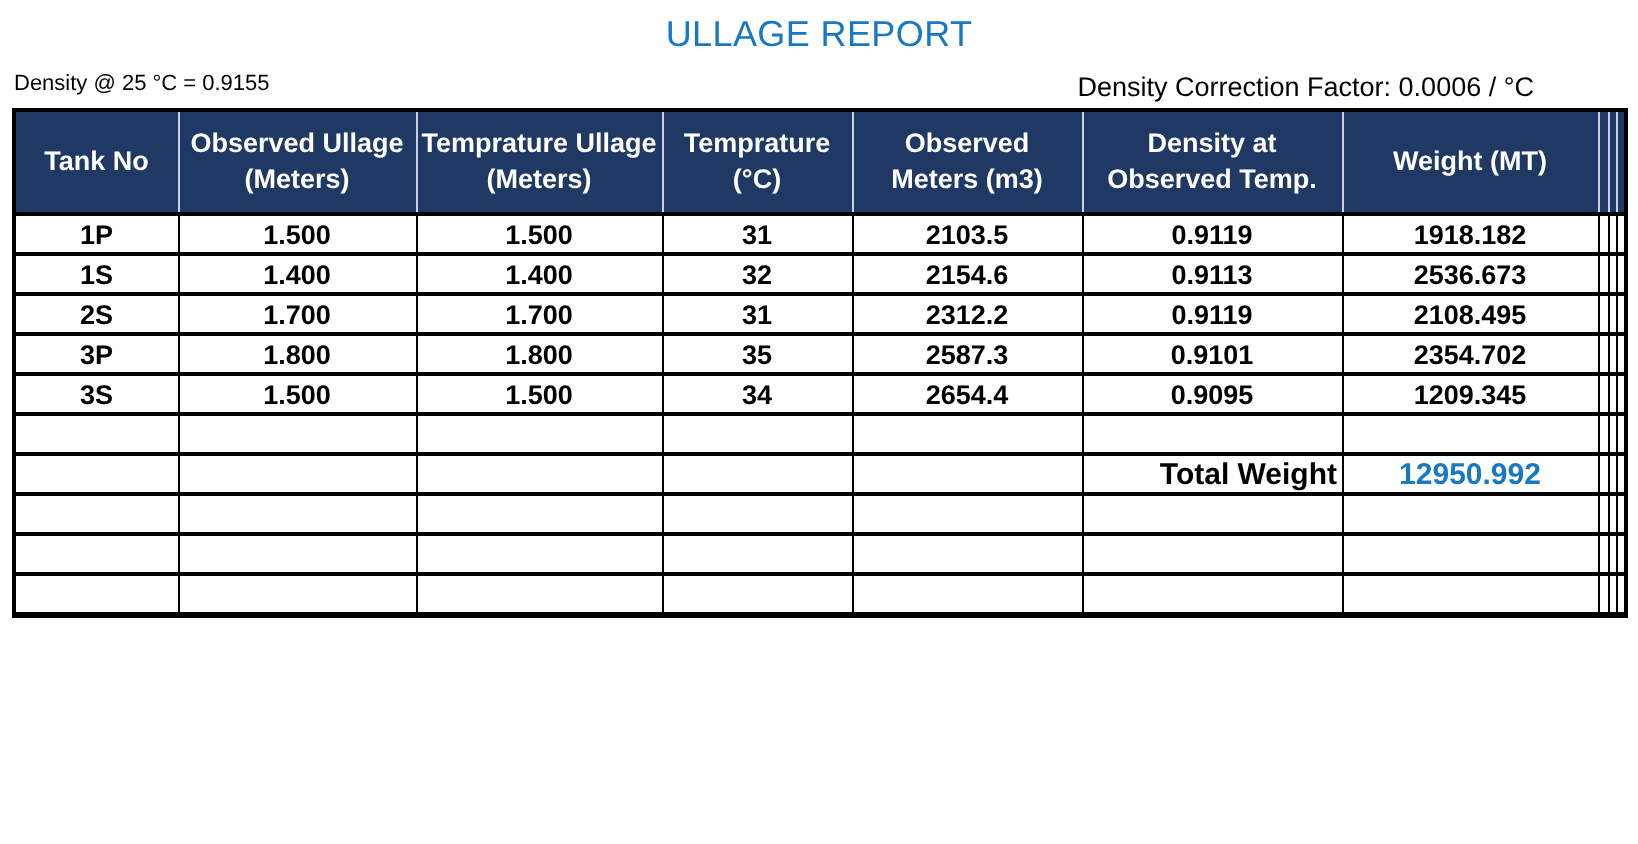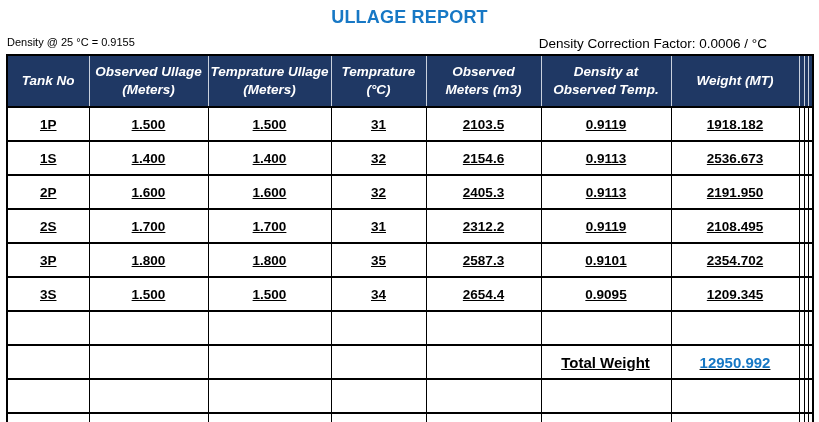--- a/index.html
+++ b/index.html
@@ -8,58 +8,58 @@
     --grid-black:#000000;
     --header-sep:#c9d1de;
   }
   *{box-sizing:border-box;margin:0;padding:0;}
   body{background:#ffffff;font-family:"Liberation Sans", sans-serif;}
   .page{
     position:relative;width:819px;height:422px;background:#ffffff;overflow:hidden;
   }
   .title{
     position:absolute;top:7px;left:0;width:100%;
-    text-align:center;font-size:18px;font-weight:bold;color:var(--accent-blue);
+    text-align:center;font-size:18px;font-weight:normal;color:var(--accent-blue);
     letter-spacing:0.2px;
   }
   .info-left{
     position:absolute;top:36px;left:7px;font-size:11px;color:#000;
   }
   .info-right{
     position:absolute;top:36px;right:52px;font-size:13.5px;color:#000;padding-left:28px;
   }
   table.report{
     position:absolute;left:6px;top:54px;
     border-collapse:collapse;table-layout:fixed;
     border:2px solid var(--grid-black);
     border-bottom:3px solid var(--grid-black);
   }
-  tr.hdr{height:52px;font-style:italic;}
-  tr.body-row{height:34px;text-decoration:underline;}
+  tr.hdr{height:52px;}
+  tr.body-row{height:20px;}
   th{
     background:var(--header-bg);color:#ffffff;
     font-size:13.5px;font-weight:bold;line-height:1.3;
     vertical-align:middle;text-align:center;
     border:1px solid var(--header-sep);
     border-top:2px solid var(--grid-black);
     border-bottom:2px solid var(--grid-black);
     padding:2px 1px;
   }
   td{
     border-top:2px solid var(--grid-black);
     border-bottom:2px solid var(--grid-black);
     border-left:1.5px solid var(--grid-black);
     border-right:1.5px solid var(--grid-black);
     font-size:13.5px;font-weight:bold;color:#000;
     text-align:center;vertical-align:middle;
     padding:0 2px;overflow:hidden;white-space:nowrap;
   }
   td.filler,th.filler{padding:0;}
   td.total-label{
-    text-align:center;font-size:15px;padding-left:1px;
+    text-align:right;font-size:15px;padding-left:1px;
   }
   td.total-value{
     color:var(--accent-blue);font-size:15px;
   }
 </style>
 </head>
 <body>
 
 <div class="page">
   <div class="title">ULLAGE REPORT</div>
@@ -131,32 +131,20 @@
           <td>1.400</td>
           <td>32</td>
           <td>2154.6</td>
           <td>0.9113</td>
           <td>2536.673</td>
           <td class="filler"></td>
           <td class="filler"></td>
           <td class="filler"></td>
         </tr>
         <tr class="body-row">
-          <td>2P</td>
-          <td>1.600</td>
-          <td>1.600</td>
-          <td>32</td>
-          <td>2405.3</td>
-          <td>0.9113</td>
-          <td>2191.950</td>
-          <td class="filler"></td>
-          <td class="filler"></td>
-          <td class="filler"></td>
-        </tr>
-        <tr class="body-row">
           <td>2S</td>
           <td>1.700</td>
           <td>1.700</td>
           <td>31</td>
           <td>2312.2</td>
           <td>0.9119</td>
           <td>2108.495</td>
           <td class="filler"></td>
           <td class="filler"></td>
           <td class="filler"></td>

